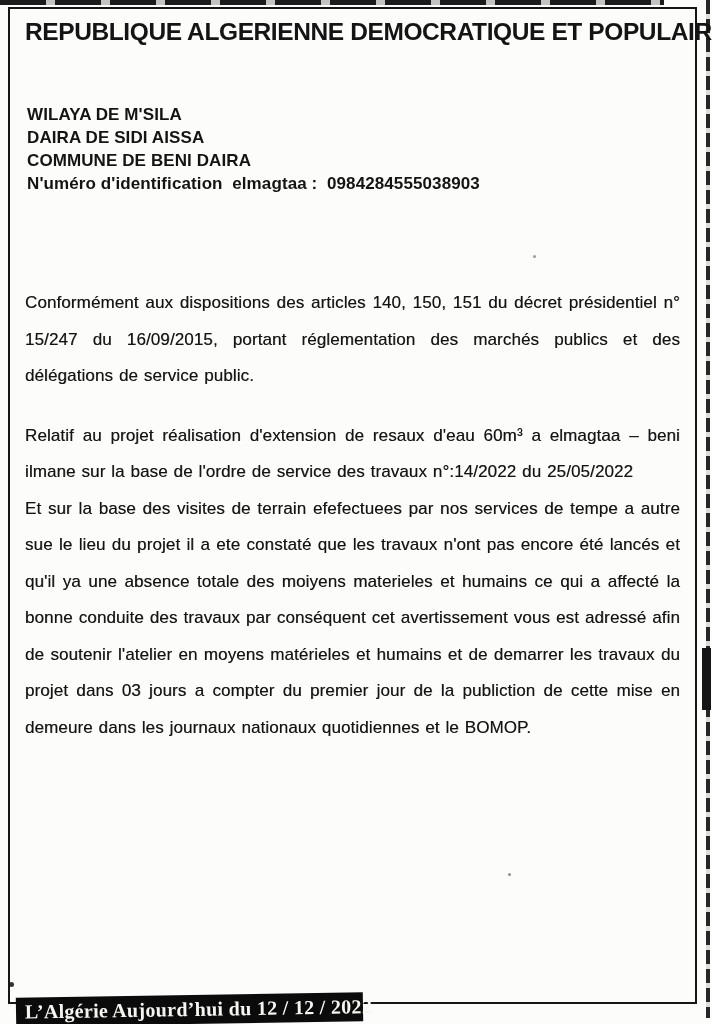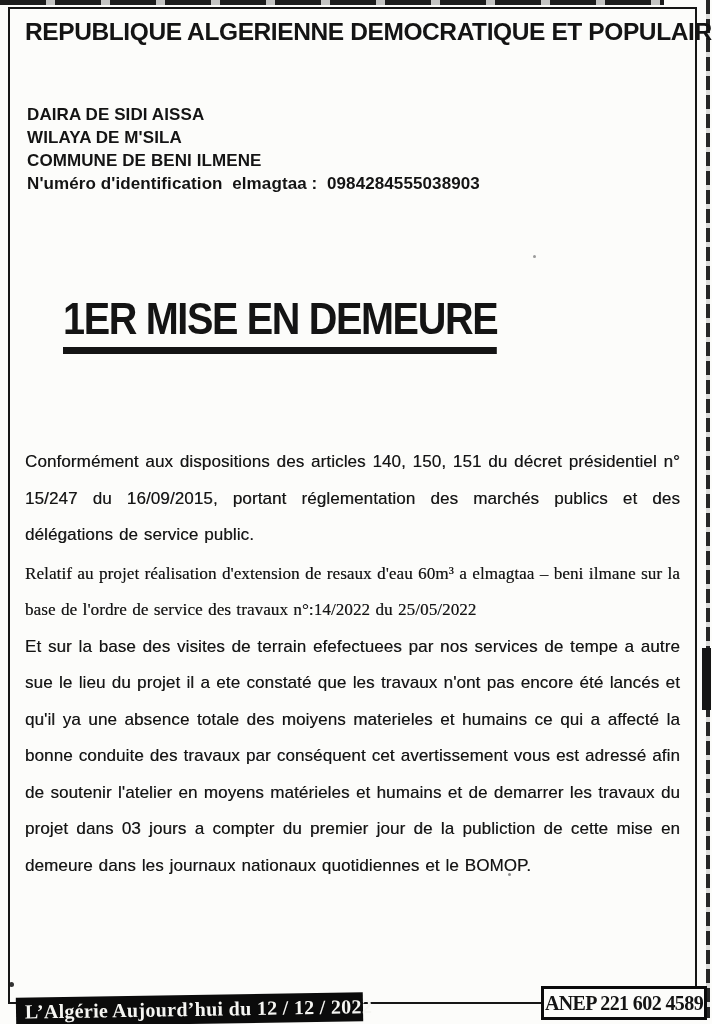--- a/index.html
+++ b/index.html
@@ -74,21 +74,21 @@
   .body-block {
     margin-top: 90px;
     font-size: 17px;
     line-height: 36.5px;
     text-align: justify;
     letter-spacing: 0.1px;
     word-spacing: 1px;
     text-shadow: 0.35px 0.25px 0 rgba(20,20,20,0.55);
   }
   .body-block p { margin: 0; }
-  .body-block p.gap-before { margin-top: 2px; font-family: Liberation Serif, serif; }
+  .body-block p.gap-before { margin-top: 23px; }
 
   
   .journal-box {
     position: absolute;
     left: 16px; top: 995px;
     width: 347px; height: 29px;
     background: #0b0b0b;
     color: #f5f5f2;
     font-family: "Liberation Serif", serif;
     font-weight: 700;
@@ -123,35 +123,31 @@
   <div class="artifact-right-heavy"></div>
   <div class="speck s1"></div>
   <div class="speck s2"></div>
   <div class="speck s3"></div>
 
   <div class="doc-box">
 
     <div class="republic-line">REPUBLIQUE ALGERIENNE DEMOCRATIQUE ET POPULAIRE</div>
 
     <div class="admin-block">
+      <div>WILAYA DE M'SILA</div>
       <div>DAIRA DE SIDI AISSA</div>
-      <div>WILAYA DE M'SILA</div>
-      <div>COMMUNE DE BENI ILMENE</div>
+      <div>COMMUNE DE BENI DAIRA</div>
       <div class="fiscal-line">N'uméro d'identification  elmagtaa :  0984284555038903</div>
     </div>
 
-    <div class="title-wrap">
-      <span class="main-title">1ER MISE EN DEMEURE</span>
-    </div>
 
     <div class="body-block">
       <p>Conformément aux dispositions des articles 140, 150, 151 du décret présidentiel n° 15/247 du 16/09/2015, portant réglementation des marchés publics et des délégations de service public.</p>
       <p class="gap-before">Relatif au projet réalisation d'extension de resaux d'eau 60m³ a elmagtaa – beni ilmane sur la base de l'ordre de service des travaux n°:14/2022 du 25/05/2022</p>
       <p>Et sur la base des visites de terrain efefectuees par nos services de tempe a autre sue le lieu du projet il a ete constaté que les travaux n'ont pas encore été lancés et qu'il ya une absence totale des moiyens materieles et humains ce qui a affecté la bonne conduite des travaux par conséquent cet avertissement vous est adressé afin de soutenir l'atelier en moyens matérieles et humains et de demarrer les travaux du projet dans 03 jours a compter du premier jour de la publiction de cette mise en demeure dans les journaux nationaux quotidiennes et le BOMOP.</p>
     </div>
 
   </div>
 
   <div class="journal-box">L’Algérie Aujourd’hui du 12 / 12 / 2022</div>
 
-  <div class="anep-box">ANEP 221 602 4589</div>
 
 </div>
 
 </body></html>

